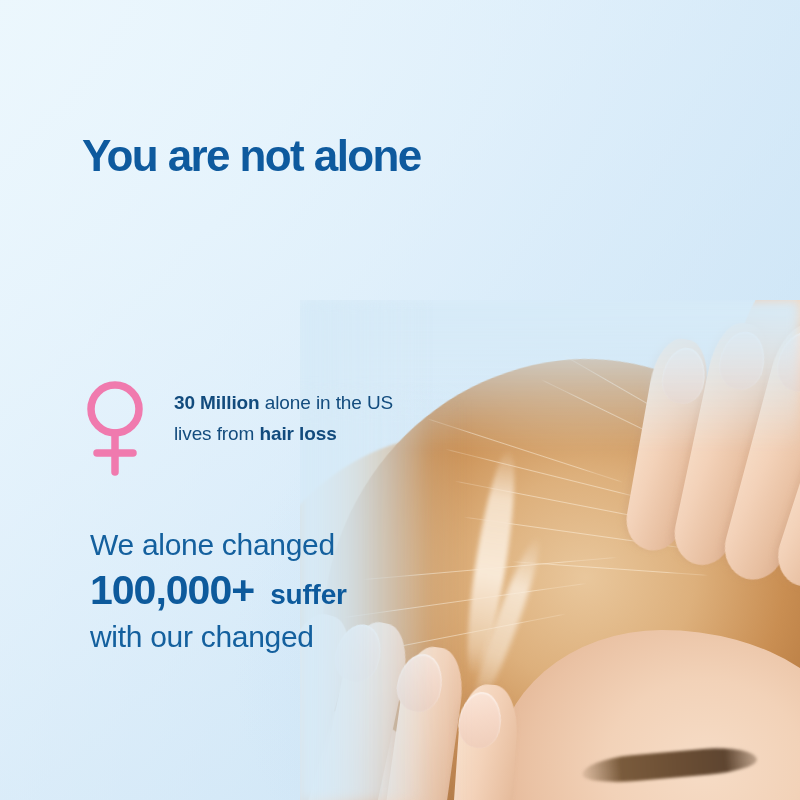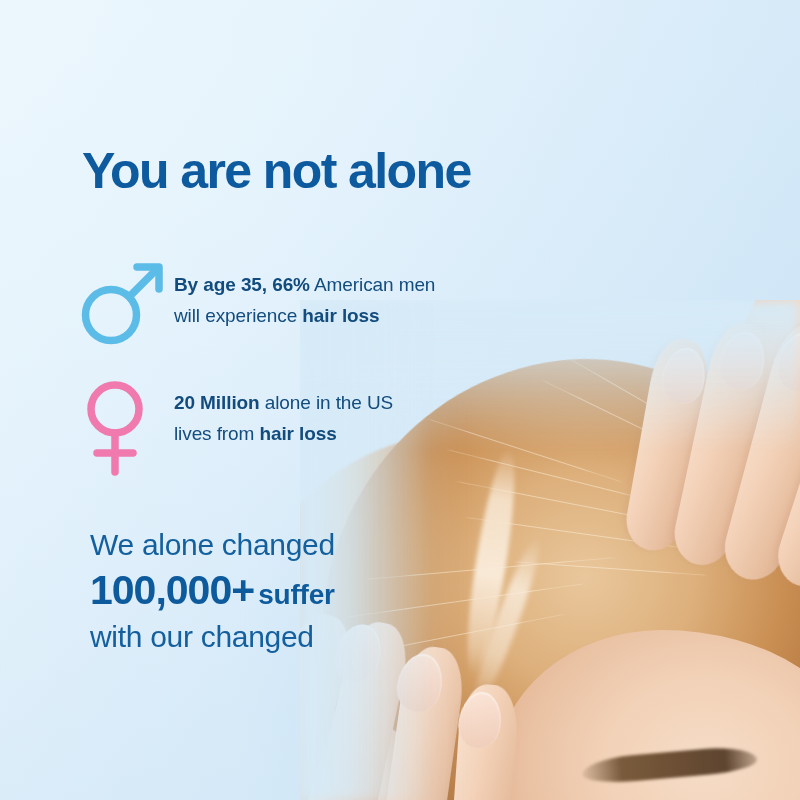--- a/index.html
+++ b/index.html
@@ -213,23 +213,23 @@
     position: absolute;
     left: 0; top: 0; bottom: 0; width: 130px;
     background: linear-gradient(90deg, rgba(214,234,247,1) 0%, rgba(214,234,247,0.7) 40%, rgba(214,234,247,0) 100%);
     filter: blur(6px);
   }
 
   
   .headline {
     position: absolute;
     left: 82px;
-    top: 146px;
+    top: 134px;
     margin: 0;
-    font-size: 50px;
+    font-size: 44px;
     line-height: 1.02;
     font-weight: bold;
     letter-spacing: -1.6px;
     color: #0E5A9E;
     white-space: nowrap;
   }
 
   .stat-row {
     position: absolute;
     display: flex;
@@ -263,21 +263,21 @@
   .closing .line1,
   .closing .line3 {
     font-size: 30px;
     line-height: 1.38;
     letter-spacing: -0.3px;
     color: #14609E;
   }
   .closing .line2 {
     display: flex;
     align-items: baseline;
-    gap: 4px;
+    gap: 16px;
     line-height: 1.24;
   }
   .closing .big {
     font-size: 41px;
     font-weight: bold;
     letter-spacing: -1px;
     color: #0D5A9C;
   }
   .closing .lives {
     font-size: 28px;
@@ -341,48 +341,33 @@
       </div>
 
       <div class="photo-fade-top"></div>
       <div class="photo-fade-left"></div>
       <div class="hair-fade-left"></div>
     </div>
   </div>
 
   <h1 class="headline">You are not alone</h1>
 
-  <div class="stat-row male">
-    <div class="icon-box">
-      <svg width="96" height="92" viewBox="0 0 96 92" aria-hidden="true">
-        <g fill="none" stroke="#5BBCE8" stroke-width="7.5" stroke-linecap="round">
-          <circle cx="33" cy="57" r="25.5"></circle>
-          <line x1="51.5" y1="38.5" x2="80" y2="10"></line>
-          <polyline points="59,9 81,9 81,31" stroke-linejoin="round"></polyline>
-        </g>
-      </svg>
-    </div>
-    <div class="stat-text">
-      <div><b>By age 35, 66%</b><span> American men</span></div>
-      <div><span>will experience </span><b>hair loss</b></div>
-    </div>
-  </div>
 
   <div class="stat-row female">
     <div class="icon-box">
       <svg width="96" height="100" viewBox="0 0 96 100" aria-hidden="true">
         <g fill="none" stroke="#F07AAE" stroke-width="7.5" stroke-linecap="round">
           <circle cx="37" cy="33" r="24"></circle>
           <line x1="37" y1="57" x2="37" y2="96"></line>
           <line x1="19" y1="77" x2="55" y2="77"></line>
         </g>
       </svg>
     </div>
     <div class="stat-text">
-      <div><b>20 Million</b><span> alone in the US</span></div>
+      <div><b>30 Million</b><span> alone in the US</span></div>
       <div><span>lives from </span><b>hair loss</b></div>
     </div>
   </div>
 
   <div class="closing">
     <div class="line1">We alone changed</div>
     <div class="line2">
       <span class="big">100,000+</span>
       <span class="lives">suffer</span>
     </div>

